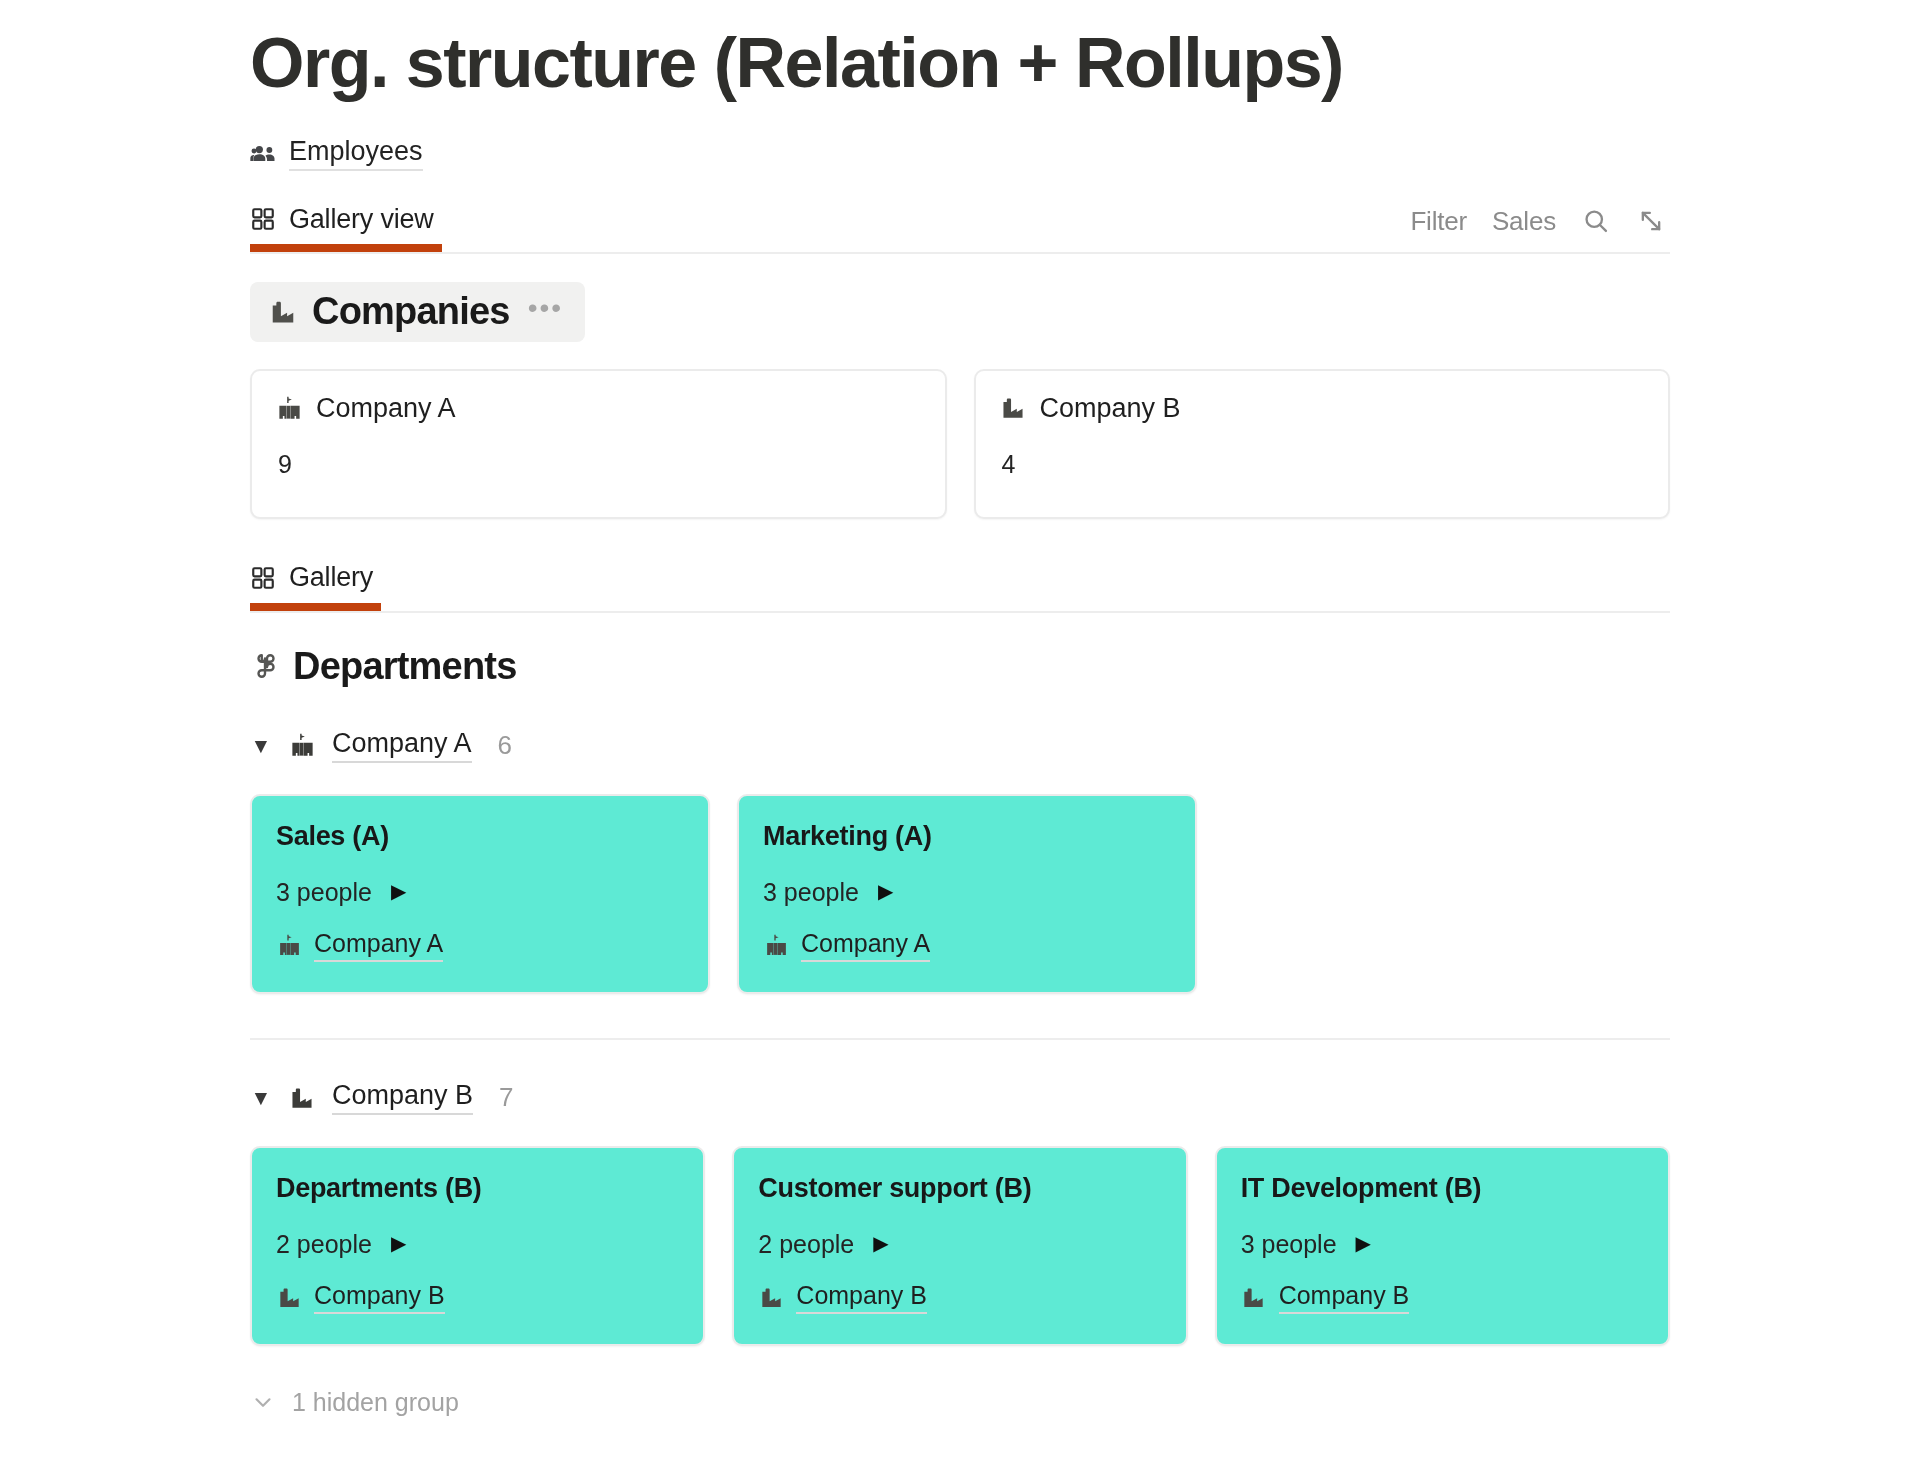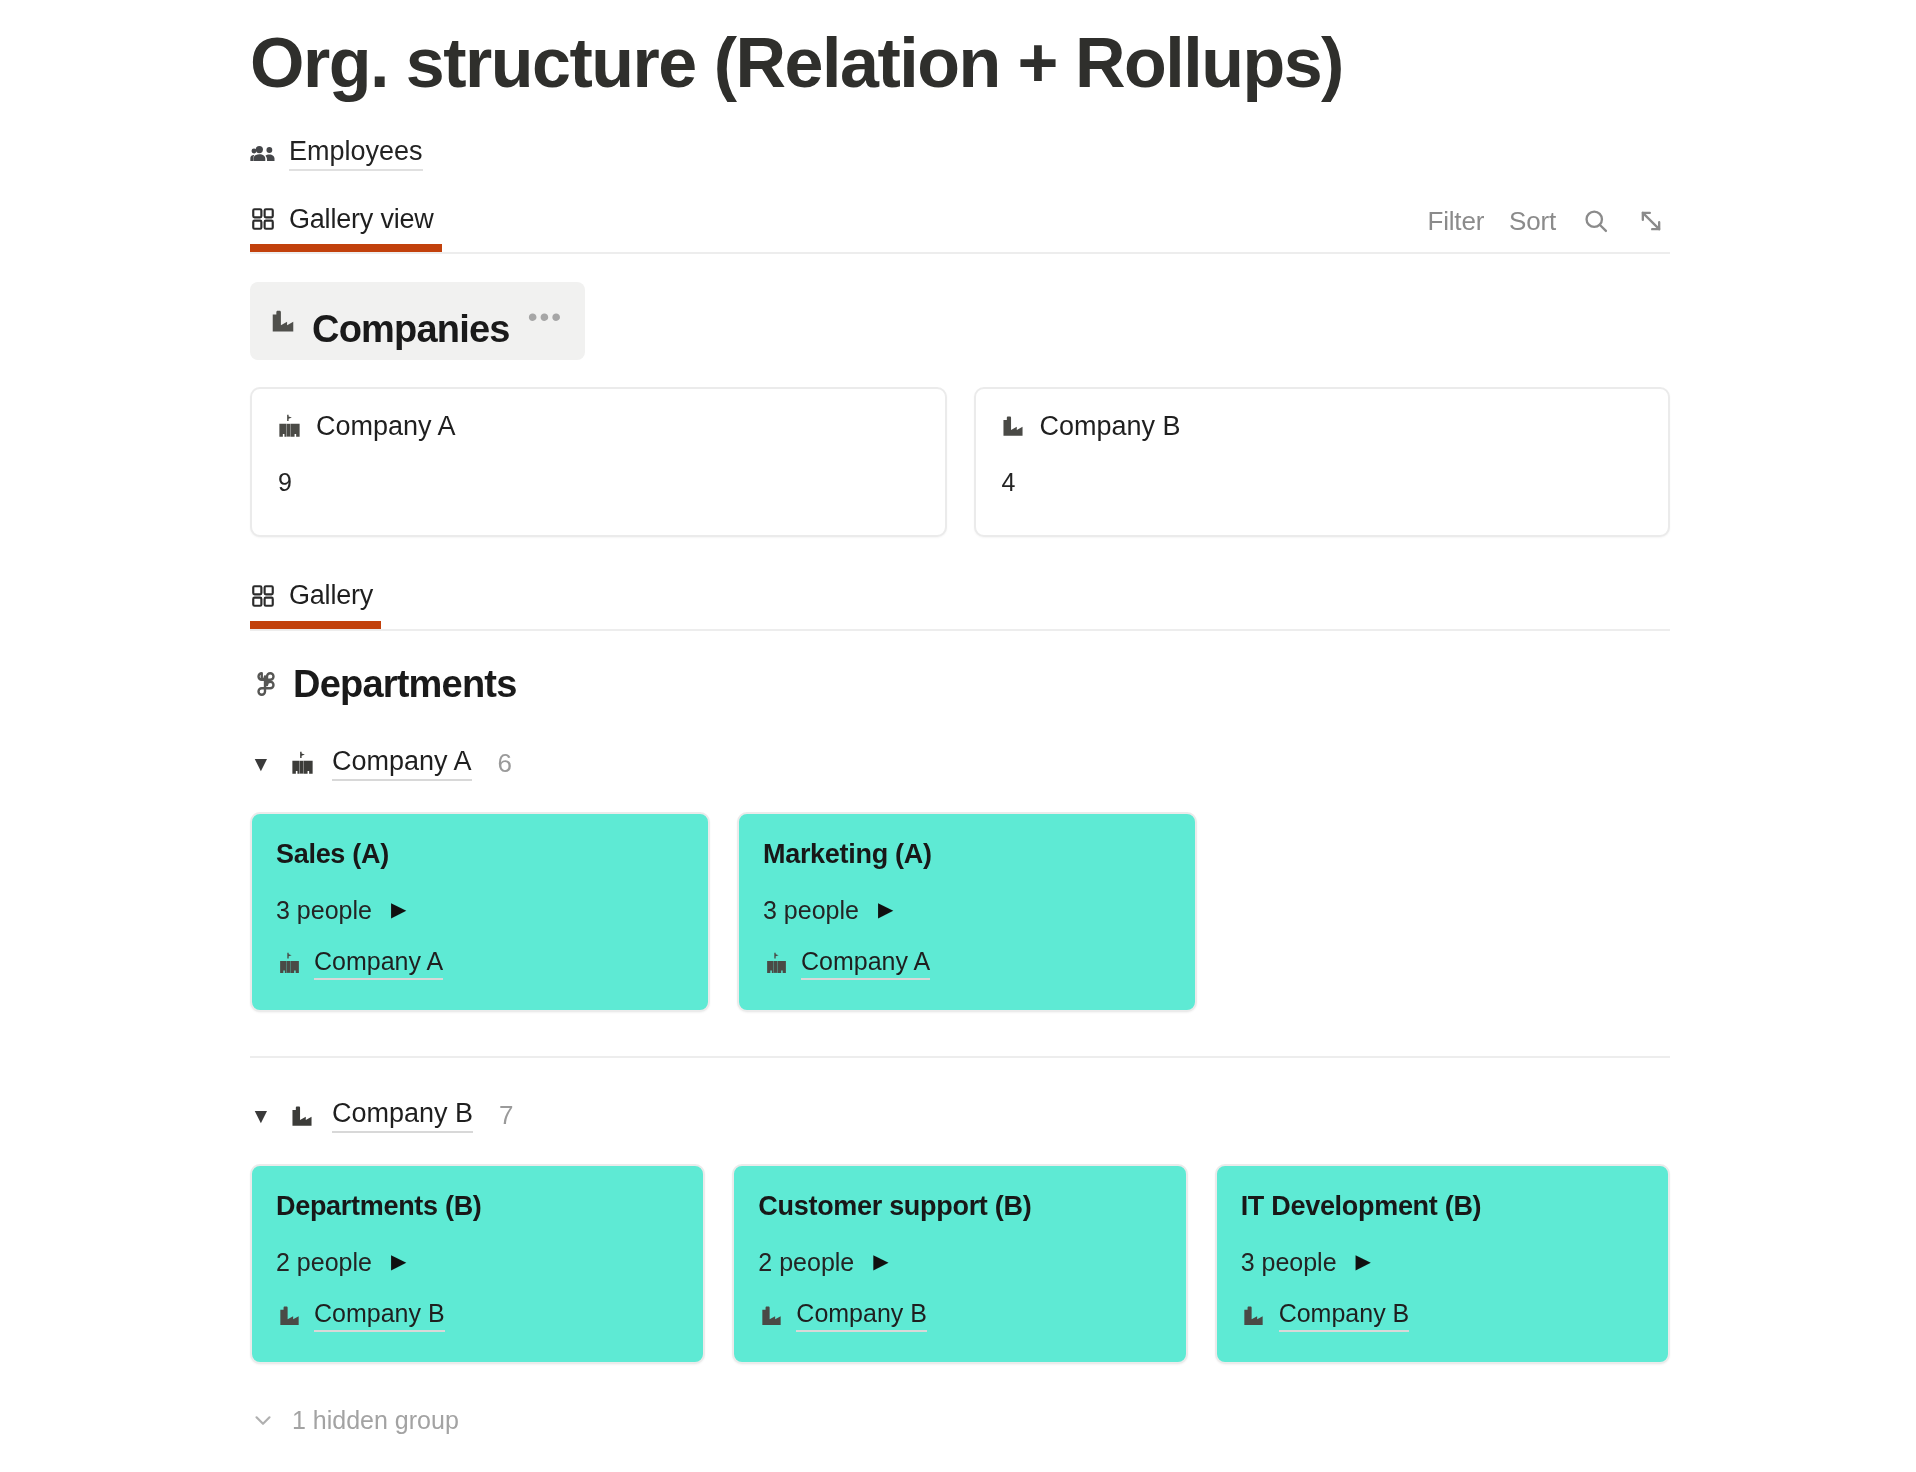--- a/index.html
+++ b/index.html
@@ -142,21 +142,20 @@
     width: 30px;
     height: 32px;
     color: #50504c;
   }
   .section-chip .sc-title {
     font-size: 38px;
     font-weight: 700;
     color: #1a1a1a;
     letter-spacing: -0.8px;
     line-height: 1.05;
-    margin-top: 18px;
   }
   .section-chip .sc-dots {
     font-size: 28px;
     color: #a6a6a6;
     letter-spacing: 2px;
     line-height: 0.6;
     padding-left: 4px;
     padding-bottom: 8px;
   }
 
@@ -378,21 +377,21 @@
             <rect x="3" y="3" width="7.5" height="7.5" rx="1.2"></rect>
             <rect x="13.5" y="3" width="7.5" height="7.5" rx="1.2"></rect>
             <rect x="3" y="13.5" width="7.5" height="7.5" rx="1.2"></rect>
             <rect x="13.5" y="13.5" width="7.5" height="7.5" rx="1.2"></rect>
           </svg>
         </span>
         <span class="vt-label">Gallery view</span>
       </div>
       <div class="toolbar-right">
         <span class="tb-text">Filter</span>
-        <span class="tb-text">Sort</span>
+        <span class="tb-text">Sales</span>
         <span class="tb-icon">
           <svg viewBox="0 0 24 24" width="28" height="28" fill="none" stroke="currentColor" stroke-width="2" stroke-linecap="round">
             <circle cx="10.5" cy="10.5" r="6.6"></circle>
             <line x1="15.4" y1="15.4" x2="20.5" y2="20.5"></line>
           </svg>
         </span>
         <span class="tb-icon">
           <svg viewBox="0 0 24 24" width="28" height="28" fill="none" stroke="currentColor" stroke-width="2" stroke-linecap="round" stroke-linejoin="round">
             <line x1="5" y1="5" x2="19" y2="19"></line>
             <polyline points="5,11 5,5 11,5"></polyline>

